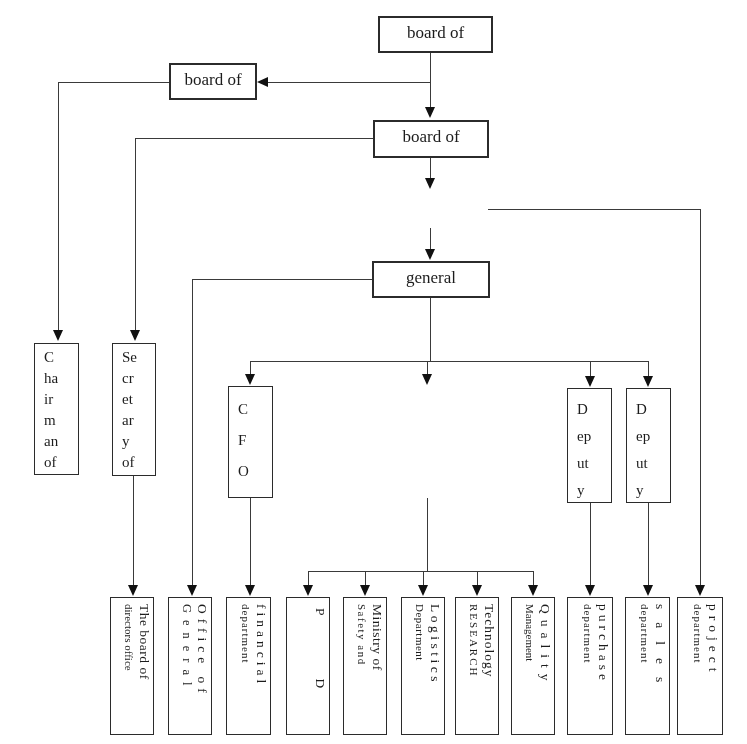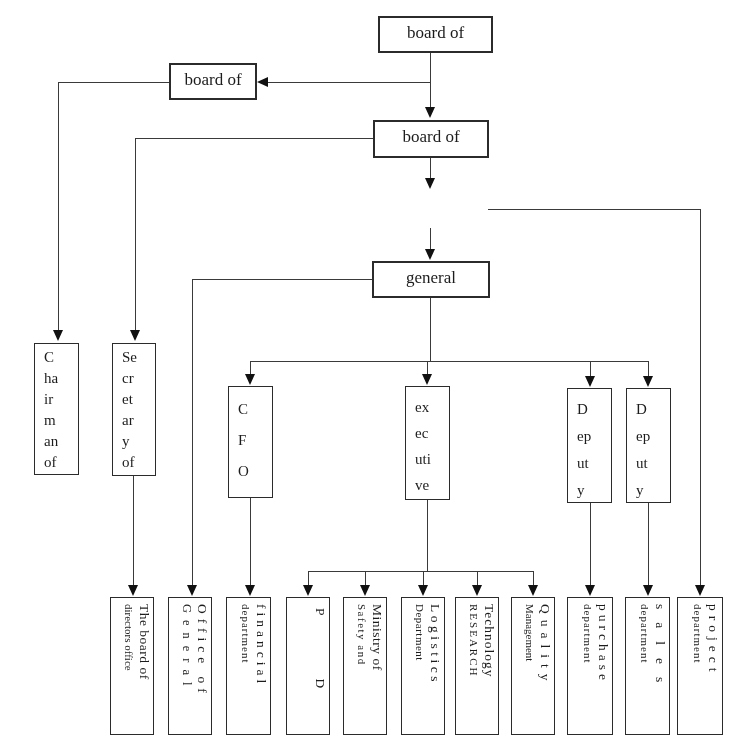--- a/index.html
+++ b/index.html
@@ -123,26 +123,20 @@
     <div class="ln" style="line-height:21px">et</div>
     <div class="ln" style="line-height:21px">ar</div>
     <div class="ln" style="line-height:21px">y</div>
     <div class="ln" style="line-height:21px">of</div>
   </div>
   <div class="box vstack" style="left:228px;top:386px;width:45px;height:112px;padding-top:7px">
     <div class="ln" style="line-height:31px">C</div>
     <div class="ln" style="line-height:31px">F</div>
     <div class="ln" style="line-height:31px">O</div>
   </div>
-  <div class="box vstack" style="left:405px;top:386px;width:45px;height:114px;padding-top:7px">
-    <div class="ln" style="line-height:26px">ex</div>
-    <div class="ln" style="line-height:26px">ec</div>
-    <div class="ln" style="line-height:26px">uti</div>
-    <div class="ln" style="line-height:26px">ve</div>
-  </div>
   <div class="box vstack" style="left:567px;top:388px;width:45px;height:115px;padding-top:7px">
     <div class="ln" style="line-height:27px">D</div>
     <div class="ln" style="line-height:27px">ep</div>
     <div class="ln" style="line-height:27px">ut</div>
     <div class="ln" style="line-height:27px">y</div>
   </div>
   <div class="box vstack" style="left:626px;top:388px;width:45px;height:115px;padding-top:7px">
     <div class="ln" style="line-height:27px">D</div>
     <div class="ln" style="line-height:27px">ep</div>
     <div class="ln" style="line-height:27px">ut</div>

